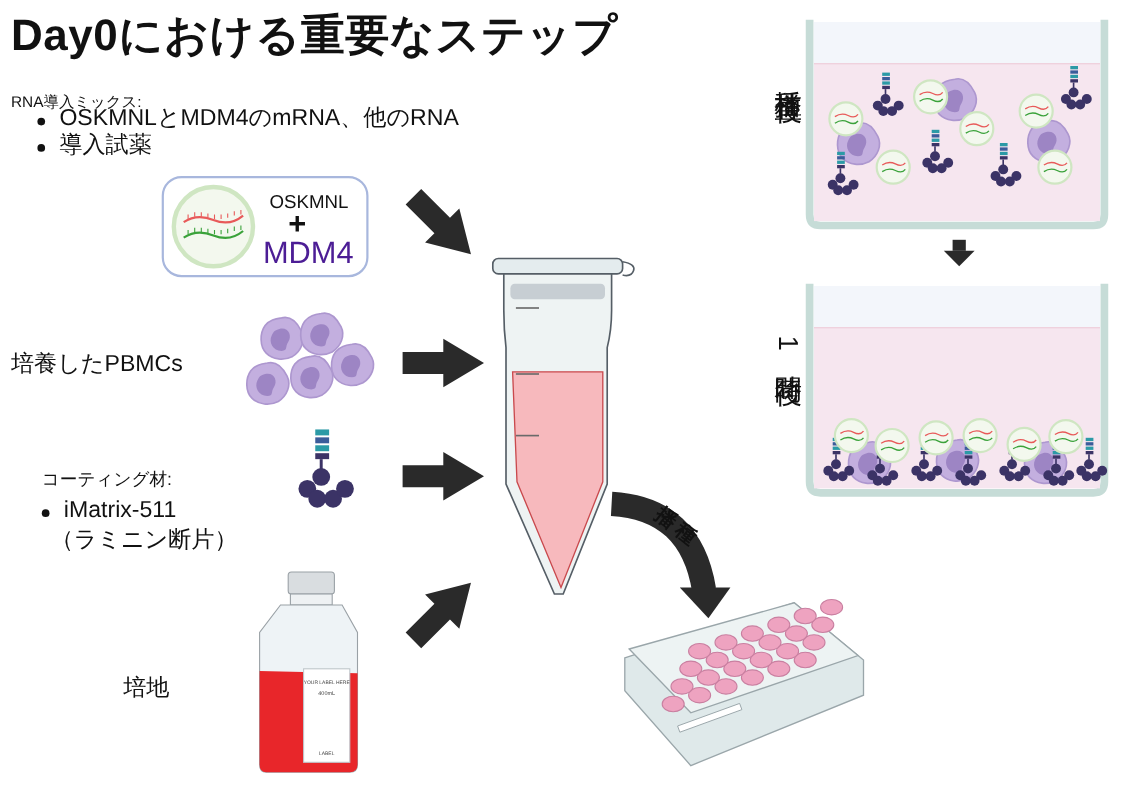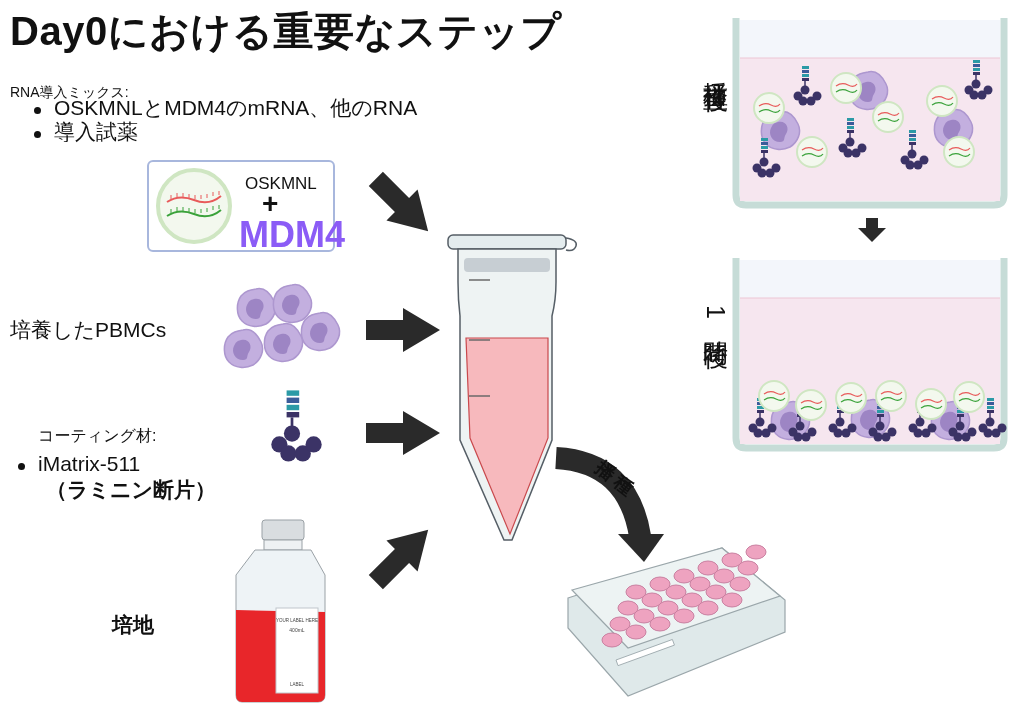--- a/index.html
+++ b/index.html
@@ -4,29 +4,29 @@
 <style>
   html,body{margin:0;padding:0;background:#fff;}
   body{width:1024px;height:717px;position:relative;overflow:hidden;font-family:"Liberation Sans","DejaVu Sans",sans-serif;color:#111;}
   .abs{position:absolute;}
   #title{left:10px;top:4px;font-size:40px;font-weight:bold;letter-spacing:0.5px;white-space:nowrap;}
   #rna-heading{left:10px;top:60px;font-size:14px;white-space:nowrap;margin-top:24px;}
   .bullet-list{margin:0;padding:0;list-style:none;}
   .bullet-list li{position:relative;padding-left:26px;white-space:nowrap;}
   .bullet-list li::before{content:"";position:absolute;left:6px;top:0.5em;width:7px;height:7px;border-radius:50%;background:#111;}
   #rna-list{left:28px;top:96px;font-size:21px;line-height:24px;}
-  #mix-box{left:147px;top:160px;width:184px;height:88px;border:2px solid #a8b7dd;border-radius:6px;background:#fff;}
+  #mix-box{left:147px;top:160px;width:184px;height:88px;border:2px solid #a8b7dd;border-radius:18px;background:#fff;}
   #mix-box .oskmnl{position:absolute;left:96px;top:12px;font-size:17px;}
   #mix-box .plus{position:absolute;left:113px;top:26px;font-size:28px;font-weight:bold;}
-  #mix-box .mdm4{position:absolute;left:90px;top:52px;font-size:36px;font-weight:bold;color:#8b5cf6;}
+  #mix-box .mdm4{position:absolute;left:90px;top:52px;font-size:28px;font-weight:normal;color:#4c1d95;}
   #pbmc-label{left:10px;top:316px;font-size:21px;font-weight:normal;white-space:nowrap;}
   #coat-heading{left:10px;top:426px;font-size:16px;white-space:nowrap;margin-left:28px;}
-  #coat-list{left:12px;top:452px;font-size:21px;line-height:24px;}
-  #coat-sub{left:46px;top:476px;font-size:21px;white-space:nowrap;font-weight:bold;}
-  #medium-label{left:112px;top:611px;font-size:21px;font-weight:bold;white-space:nowrap;}
+  #coat-list{left:32px;top:452px;font-size:21px;line-height:24px;}
+  #coat-sub{left:46px;top:476px;font-size:21px;white-space:nowrap;}
+  #medium-label{left:112px;top:611px;font-size:21px;font-weight:normal;white-space:nowrap;}
   #seed-label{left:606px;top:455px;font-size:19px;font-weight:bold;transform:rotate(38deg);transform-origin:left top;letter-spacing:4px;white-space:nowrap;}
   .vlabel{writing-mode:vertical-rl;font-size:25px;letter-spacing:2px;white-space:nowrap;}
   #label-immediate{left:700px;top:62px;}
   #label-1h{left:700px;top:305px;}
   svg{position:absolute;left:0;top:0;}
 </style>
 </head>
 <body>
 
 <div id="title" class="abs">Day0における重要なステップ</div>

